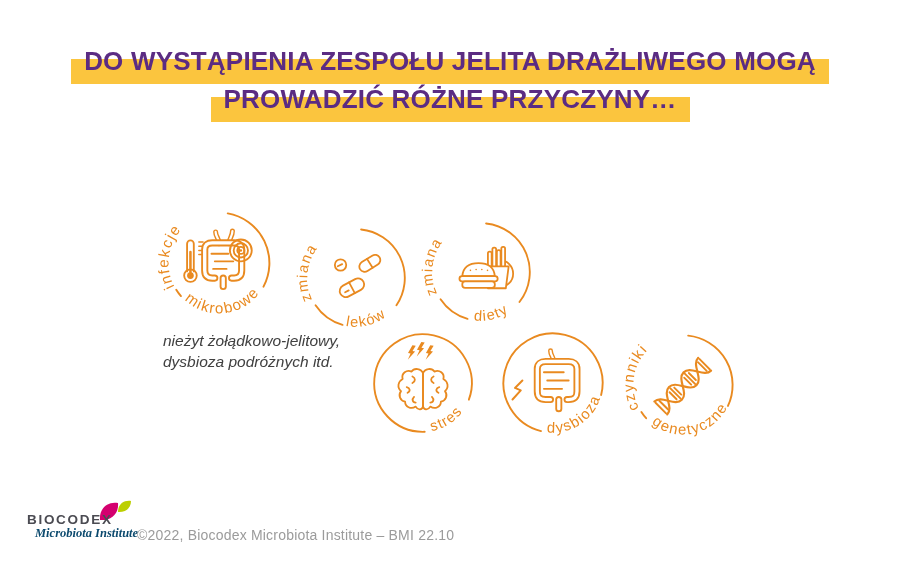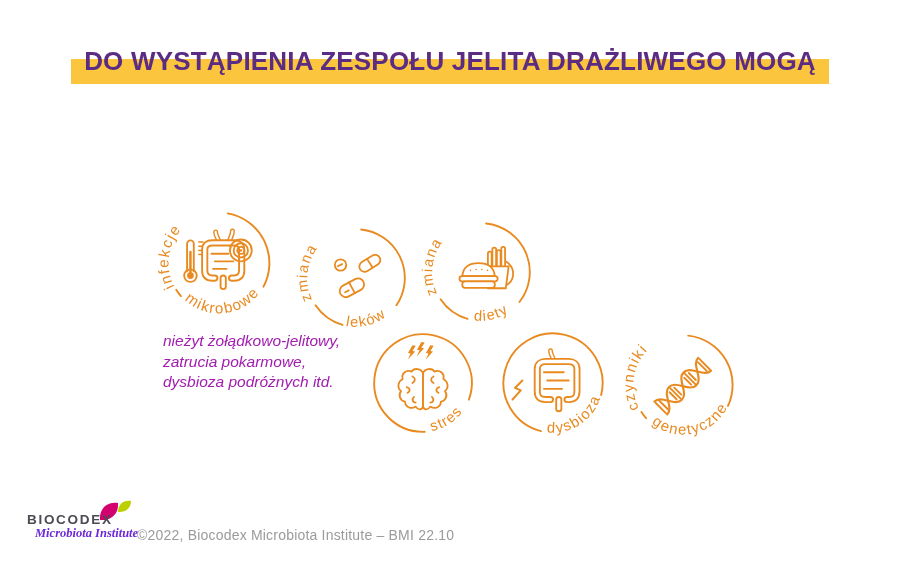--- a/index.html
+++ b/index.html
@@ -22,38 +22,39 @@
   .tube-o{fill:none;stroke:#E98A20;stroke-width:8.5;stroke-linecap:round;stroke-linejoin:round;}
   .tube-w{fill:none;stroke:#ffffff;stroke-width:4;stroke-linecap:round;stroke-linejoin:round;}
   .stube-o{fill:none;stroke:#E98A20;stroke-width:6;stroke-linecap:round;}
   .stube-w{fill:none;stroke:#ffffff;stroke-width:2.6;stroke-linecap:round;}
   .fillwhite{fill:#ffffff;stroke:#E98A20;stroke-width:2.2;stroke-linejoin:round;}
   .dot{fill:#E98A20;stroke:none;}
   .bolt{fill:#E98A20;stroke:none;}
 
   
   .note{position:absolute;left:163px;top:331px;font-style:italic;font-size:15.5px;
-        line-height:20.5px;color:#a21caf;}
+        line-height:20.5px;color:#404040;}
 
   
   .footer-logo{position:absolute;left:24px;top:500px;width:130px;height:50px;}
   .biocodex{position:absolute;left:3px;top:12px;font-size:13.5px;font-weight:bold;
             letter-spacing:1.7px;color:#4B4B52;}
   .microbiota{position:absolute;left:11px;top:26px;font-family:"Liberation Serif",serif;
-            font-style:italic;font-weight:bold;font-size:12.5px;color:#6d28d9;}
+            font-style:italic;font-weight:bold;font-size:12.5px;color:#0c4a6e;}
   .petals{position:absolute;left:74px;top:0px;}
   .copyright{position:absolute;left:137px;top:527px;font-size:14px;color:#9B9B9B;letter-spacing:.2px;}
 </style>
 </head>
 <body>
 
 <div class="slide">
 
   <div class="title">
     <div><span class="hl">DO WYSTĄPIENIA ZESPOŁU JELITA DRAŻLIWEGO MOGĄ</span></div>
+    <div><span class="hl">PROWADZIĆ RÓŻNE PRZYCZYNY…</span></div>
   </div>
 
   <svg class="badge" style="left:156px;top:200px;width:126px;height:126px" viewBox="0 0 150 150">
     <defs>
       <path id="b1t" d="M 23.04,105 A 60,60 0 0 1 77.09,15.02"></path>
       <path id="b1b" d="M 32.57,117.43 A 60,60 0 0 0 131.38,95.52"></path>
     </defs>
     <path class="ring" d="M 85.42,15.91 A 60,60 0 0 1 127.98,103.16"></path>
     <path class="ring" d="M 29.71,114.36 A 60,60 0 0 1 24.12,106.79"></path>
     <text><textPath href="#b1t" startOffset="2">infekcje</textPath></text>
@@ -191,21 +192,20 @@
     <text><textPath href="#b6b" startOffset="4">genetyczne</textPath></text>
     <g transform="translate(75,76) rotate(-45)">
       <path class="la" style="stroke-width:2.6" d="M -38,-11 C -26,-11 -25,11 -13,11 C -1,11 0,-11 12,-11 C 24,-11 25,11 37,11"></path>
       <path class="la" style="stroke-width:2.6" d="M -38,11 C -26,11 -25,-11 -13,-11 C -1,-11 0,11 12,11 C 24,11 25,-11 37,-11"></path>
       <path class="la" style="stroke-width:2.3" d="M -38,-9 L -38,9 M -33,-7.5 L -33,7.5 M -17,-6 L -17,6 M -13,-9 L -13,9 M -9,-6 L -9,6 M 8,-6 L 8,6 M 12,-9 L 12,9 M 16,-6 L 16,6 M 33,-7.5 L 33,7.5 M 37,-9 L 37,9"></path>
     </g>
   </svg>
 
   <div class="note">
     <div>nieżyt żołądkowo-jelitowy,</div>
-    <div>zatrucia pokarmowe,</div>
     <div>dysbioza podróżnych itd.</div>
   </div>
 
   <div class="footer-logo">
     <svg class="petals" width="40" height="22" viewBox="0 0 40 22">
       <path d="M20,12 C20,4 26,0 33,1 C33,8 28,12.5 20,12 Z" fill="#BCCF00"></path>
       <path d="M2,20 C1,9 9,1 20,3 C21,14 13,21 2,20 Z" fill="#D4006F"></path>
     </svg>
     <div class="biocodex">BIOCODEX</div>
     <div class="microbiota">Microbiota Institute</div>

